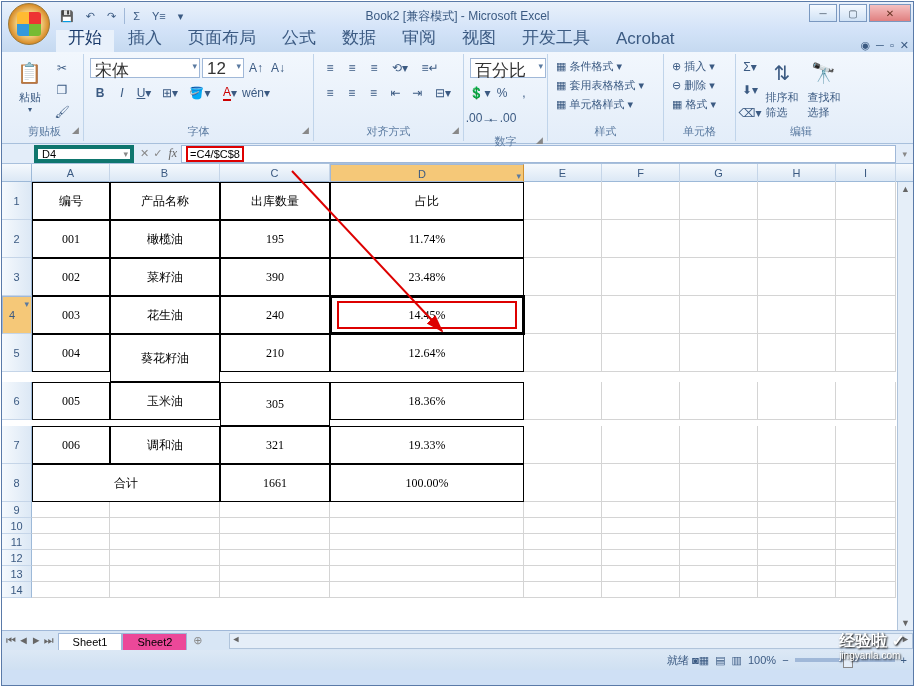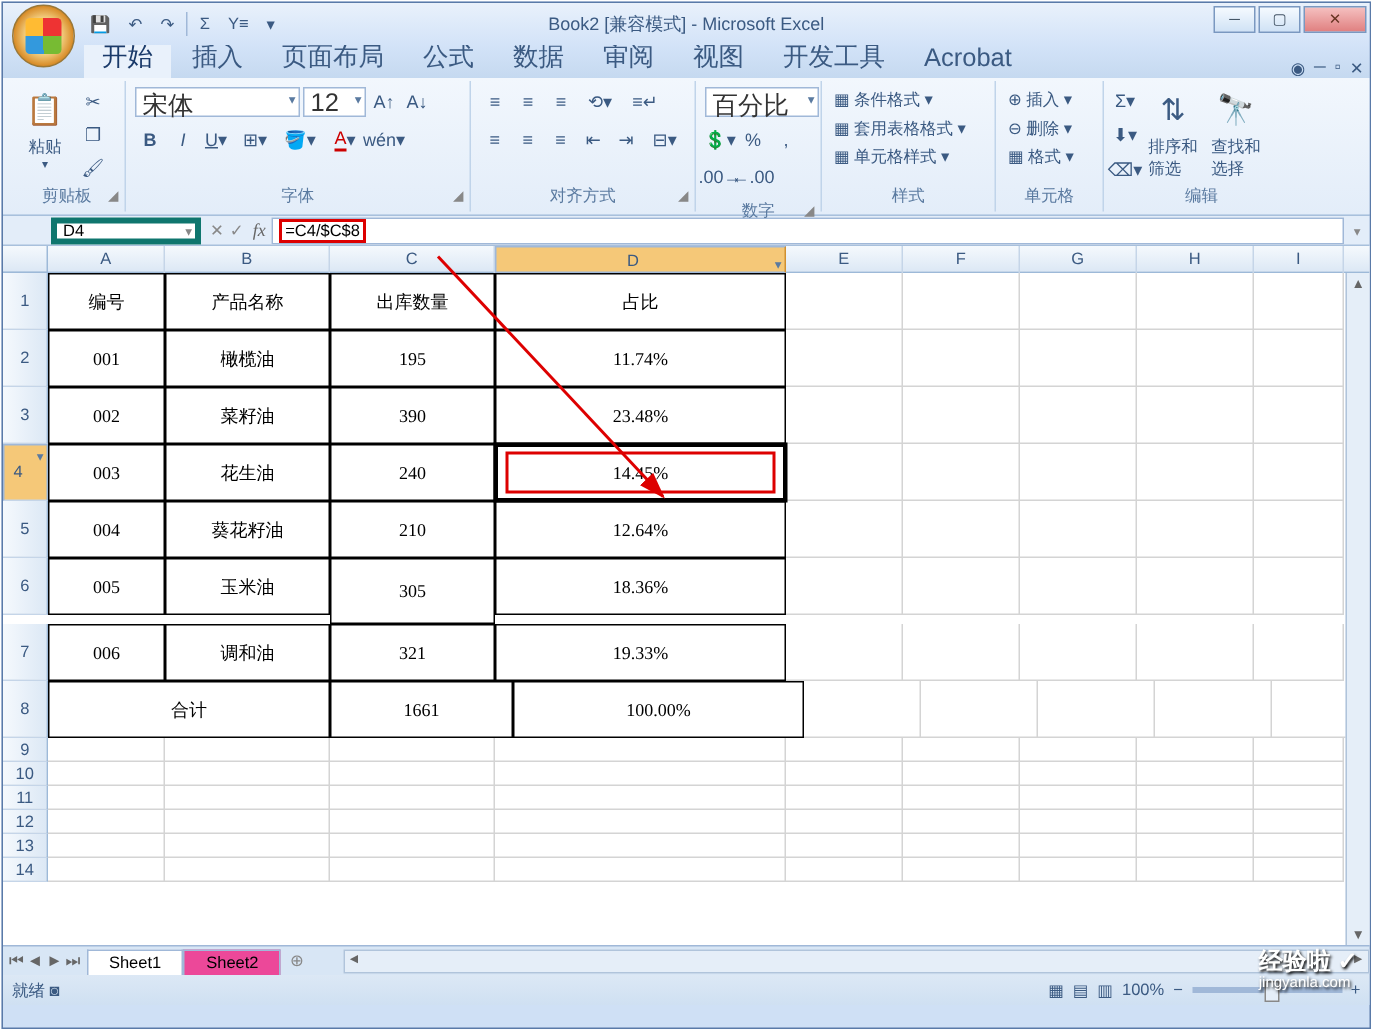--- a/index.html
+++ b/index.html
@@ -53,21 +53,21 @@
 .cell.mark{position:relative}
 .cell.mark::after{content:"";position:absolute;left:6px;right:6px;top:4px;bottom:4px;border:2px solid #d00}
 .arrow{position:absolute;left:280px;top:2px;pointer-events:none;z-index:20}
 .sheet-tabs{height:20px;background:#d8e6f5;display:flex;align-items:center;border-top:1px solid #a0b8d8;font-size:11px}
 .tab-nav{display:flex;gap:2px;padding:0 4px;color:#666}
 .sheet-tab{padding:2px 14px;background:#fff;border:1px solid #a0b8d8;border-bottom:none;margin-top:2px;cursor:pointer;font-size:11px}
 .sheet-tab.inact{background:#ec4899}
 .hscroll{flex:1;height:16px;background:#e5eef8;margin-left:20px;border:1px solid #b0c4db;position:relative}
 .hscroll::before{content:"◄";position:absolute;left:2px;font-size:9px;color:#666}
 .hscroll::after{content:"►";position:absolute;right:2px;font-size:9px;color:#666}
-.statusbar{height:20px;background:linear-gradient(#dce8f5,#cfe0f2);display:flex;align-items:center;font-size:11px;color:#3b5a82;padding:0 6px;justify-content:space-between}
+.statusbar{height:20px;background:linear-gradient(#dce8f5,#cfe0f2);display:flex;align-items:center;font-size:11px;color:#3b5a82;padding:0 6px;justify-content:flex-end}
 .zoom{display:flex;align-items:center;gap:6px}
 .zoom-slider{width:100px;height:4px;background:#a0b8d8;position:relative}
 .zoom-slider::after{content:"";position:absolute;left:48px;top:-4px;width:8px;height:12px;background:#e5eef8;border:1px solid #888}
 .watermark{position:absolute;right:8px;bottom:24px;color:#fff;font-weight:bold;font-size:16px;text-shadow:1px 1px 2px #000;z-index:30;pointer-events:none}
 .watermark .sub{font-size:10px;font-weight:normal;display:block;margin-top:-2px}
 .vscroll{position:absolute;right:0;top:18px;bottom:0;width:16px;background:#e5eef8;border-left:1px solid #b0c4db}
 .vscroll::before{content:"▲";position:absolute;top:2px;left:3px;font-size:9px;color:#666}
 .vscroll::after{content:"▼";position:absolute;bottom:2px;left:3px;font-size:9px;color:#666}
 .link{color:#3b5a82;font-size:11px;display:flex;align-items:center;gap:3px;padding:1px 2px;cursor:pointer}
 </style>
@@ -310,21 +310,21 @@
           <div class="cell tb active mark" style="width:194px;height:38px">14.45%</div>
           <div class="cell " style="width:78px;height:38px"></div>
           <div class="cell " style="width:78px;height:38px"></div>
           <div class="cell " style="width:78px;height:38px"></div>
           <div class="cell " style="width:78px;height:38px"></div>
           <div class="cell " style="width:60px;height:38px"></div>
         </div>
         <div class="row">
           <div class="rowhdr " style="height:38px">5</div>
           <div class="cell tb" style="width:78px;height:38px">004</div>
-          <div class="cell tb" style="width:110px;height:38px">葵花籽油</div>
+          <div class="cell tb" style="width:110px;height:48px">葵花籽油</div>
           <div class="cell tb" style="width:110px;height:38px">210</div>
           <div class="cell tb" style="width:194px;height:38px">12.64%</div>
           <div class="cell " style="width:78px;height:38px"></div>
           <div class="cell " style="width:78px;height:38px"></div>
           <div class="cell " style="width:78px;height:38px"></div>
           <div class="cell " style="width:78px;height:38px"></div>
           <div class="cell " style="width:60px;height:38px"></div>
         </div>
         <div class="row">
           <div class="rowhdr " style="height:38px">6</div>
@@ -346,21 +346,21 @@
           <div class="cell tb" style="width:194px;height:38px">19.33%</div>
           <div class="cell " style="width:78px;height:38px"></div>
           <div class="cell " style="width:78px;height:38px"></div>
           <div class="cell " style="width:78px;height:38px"></div>
           <div class="cell " style="width:78px;height:38px"></div>
           <div class="cell " style="width:60px;height:38px"></div>
         </div>
         <div class="row">
           <div class="rowhdr " style="height:38px">8</div>
           <div class="cell tb" style="width:188px;height:38px">合计</div>
-          <div class="cell tb" style="width:122px;height:38px">1661</div>
+          <div class="cell tb" style="width:110px;height:38px">1661</div>
           <div class="cell tb" style="width:194px;height:38px">100.00%</div>
           <div class="cell " style="width:78px;height:38px"></div>
           <div class="cell " style="width:78px;height:38px"></div>
           <div class="cell " style="width:78px;height:38px"></div>
           <div class="cell " style="width:78px;height:38px"></div>
           <div class="cell " style="width:60px;height:38px"></div>
         </div>
         <div class="row">
           <div class="rowhdr " style="height:16px">9</div>
           <div class="cell " style="width:78px;height:16px"></div>

